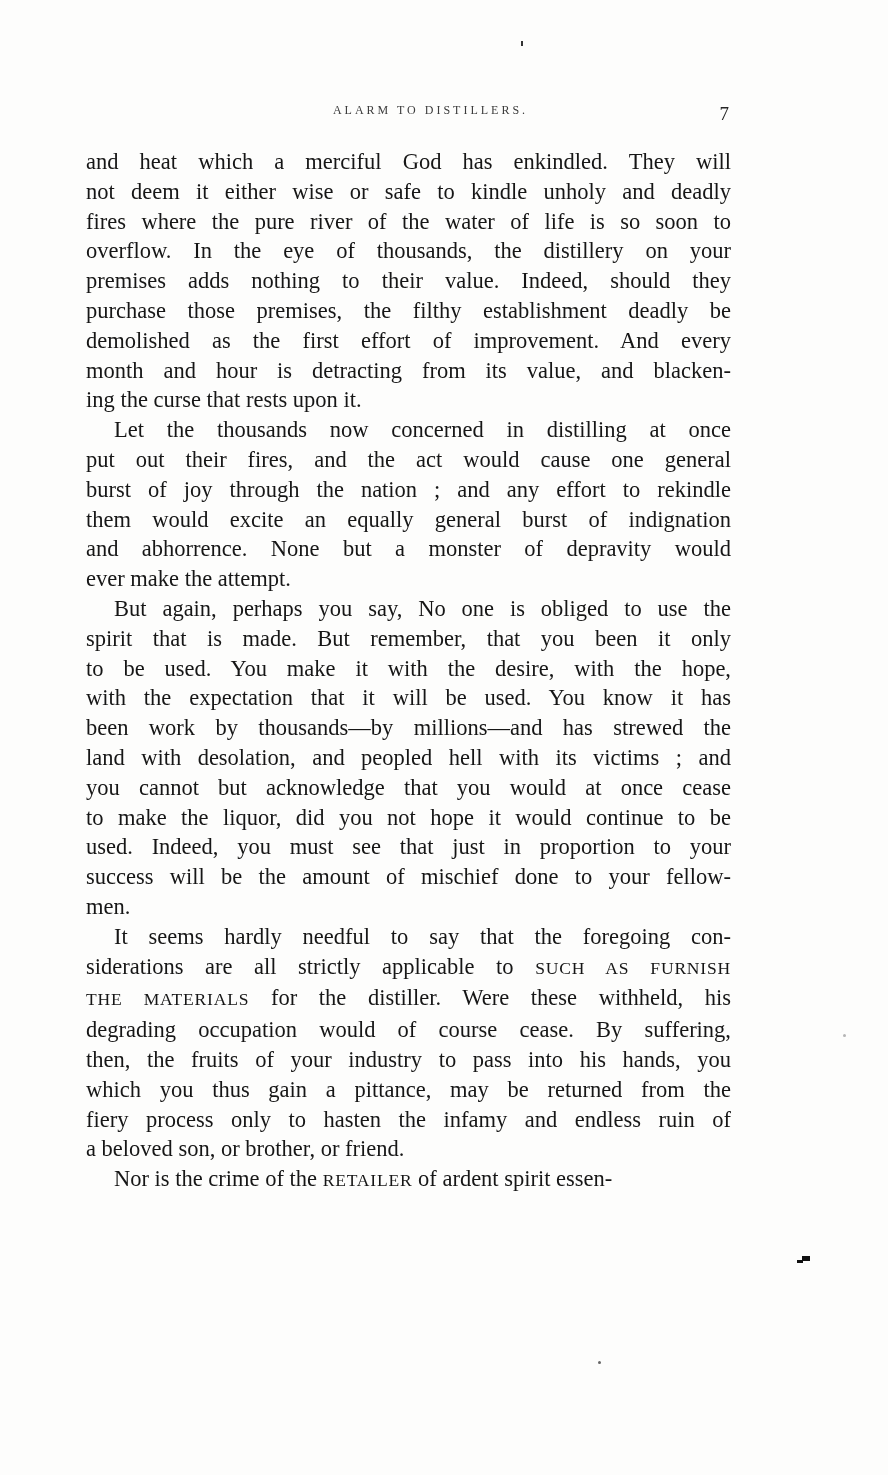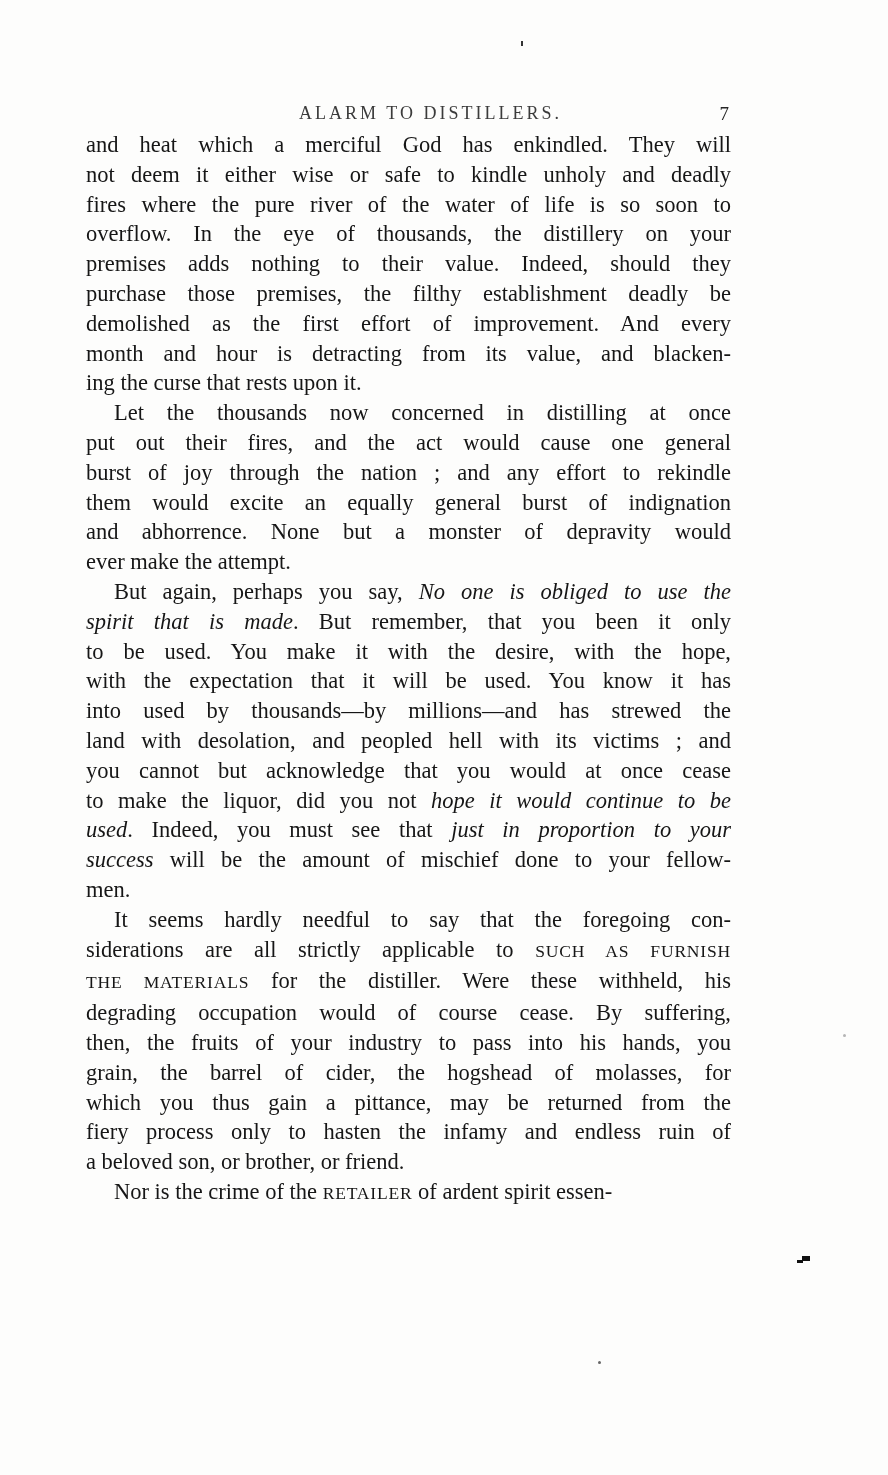--- a/index.html
+++ b/index.html
@@ -14,47 +14,47 @@
   .scan-page { position: absolute; inset: 0; }
 
   .running-header {
     position: absolute;
     left: 86px; top: 103px; width: 645px; height: 24px;
   }
   .running-title {
     position: absolute;
     left: 50%; transform: translateX(-50%);
     margin-left: 22px;
-    font-size: 18px;
+    font-size: 12px;
     letter-spacing: 3px;
     color: #3b3b3b;
     white-space: nowrap;
   }
   .folio {
     position: absolute;
     right: 2px; top: 0;
     font-size: 19px;
     color: #242424;
   }
 
   .page-body {
     position: absolute;
-    left: 86px; top: 130px; width: 645px;
+    left: 86px; top: 147px; width: 645px;
   }
   .par { margin: 0; }
   .line {
     font-size: 22.5px;
     line-height: 29.8px;
     text-align: justify;
     text-align-last: justify;
     text-justify: inter-word;
   }
   .line.last { text-align-last: left; }
   .par.indent .line:first-child { text-indent: 28px; }
-  .seg.i { font-style: italic; }
+  .seg.i { }
   .seg.sc { font-size: 0.78em; letter-spacing: 0.8px; font-family: Liberation Serif, serif; }
 
   
   .speck { position: absolute; background: #333; }
   .speck-top { left: 521px; top: 41px; width: 2px; height: 5px; }
   .speck-bottom { left: 598px; top: 1361px; width: 3px; height: 3px; background: #666; border-radius: 50%; }
   .speck-margin { left: 843px; top: 1034px; width: 3px; height: 3px; background: #b5b5b5; border-radius: 50%; }
   .blot-a { left: 797px; top: 1260px; width: 6px; height: 3px; background: #111; }
   .blot-b { left: 802px; top: 1256px; width: 8px; height: 5px; background: #111; }
 </style>
@@ -86,35 +86,34 @@
         <div class="line"><span class="seg">burst of joy through the nation ; and any effort to rekindle</span></div>
         <div class="line"><span class="seg">them would excite an equally general burst of indignation</span></div>
         <div class="line"><span class="seg">and abhorrence.  None but a monster of depravity would</span></div>
         <div class="line last"><span class="seg">ever make the attempt.</span></div>
       </div>
       <div class="par indent">
         <div class="line"><span class="seg">But again, perhaps you say, </span><span class="seg i">No one is obliged to use the</span></div>
         <div class="line"><span class="seg i">spirit that is made</span><span class="seg">.  But remember, that you been it only</span></div>
         <div class="line"><span class="seg">to be used.  You make it with the desire, with the hope,</span></div>
         <div class="line"><span class="seg">with the expectation that it will be used.  You know it has</span></div>
-        <div class="line"><span class="seg">into used by thousands—by millions—and has strewed the</span></div>
+        <div class="line"><span class="seg">been work by thousands—by millions—and has strewed the</span></div>
         <div class="line"><span class="seg">land with desolation, and peopled hell with its victims ; and</span></div>
         <div class="line"><span class="seg">you cannot but acknowledge that you would at once cease</span></div>
         <div class="line"><span class="seg">to make the liquor, did you not </span><span class="seg i">hope it would continue to be</span></div>
         <div class="line"><span class="seg i">used</span><span class="seg">.  Indeed, you must see that </span><span class="seg i">just in proportion to your</span></div>
         <div class="line"><span class="seg i">success</span><span class="seg"> will be the amount of mischief done to your fellow-</span></div>
         <div class="line last"><span class="seg">men.</span></div>
       </div>
       <div class="par indent">
         <div class="line"><span class="seg">It seems hardly needful to say that the foregoing con-</span></div>
         <div class="line"><span class="seg">siderations are all strictly applicable to </span><span class="seg sc">SUCH AS FURNISH</span></div>
         <div class="line"><span class="seg sc">THE MATERIALS</span><span class="seg"> for the distiller.  Were these withheld, his</span></div>
         <div class="line"><span class="seg">degrading occupation would of course cease.  By suffering,</span></div>
         <div class="line"><span class="seg">then, the fruits of your industry to pass into his hands, you</span></div>
-        <div class="line"><span class="seg">grain, the barrel of cider, the hogshead of molasses, for</span></div>
         <div class="line"><span class="seg">which you thus gain a pittance, may be returned from the</span></div>
         <div class="line"><span class="seg">fiery process only to hasten the infamy and endless ruin of</span></div>
         <div class="line last"><span class="seg">a beloved son, or brother, or friend.</span></div>
       </div>
       <div class="par indent">
         <div class="line last"><span class="seg">Nor is the crime of the </span><span class="seg sc">RETAILER</span><span class="seg"> of ardent spirit essen-</span></div>
       </div>
     </div>
 
   <div class="speck speck-top"></div>

